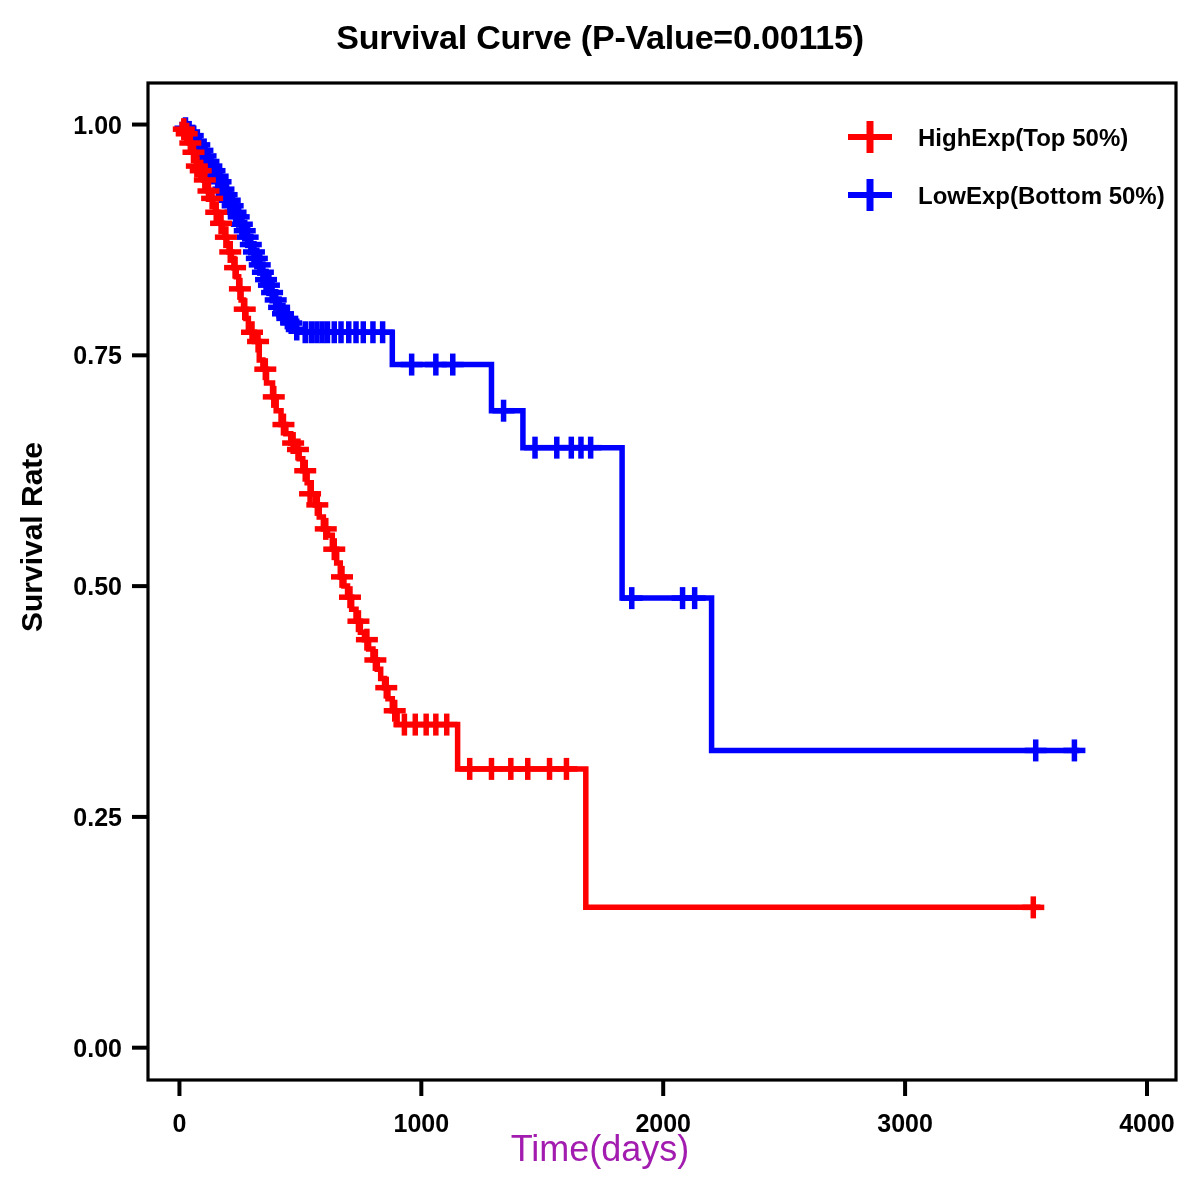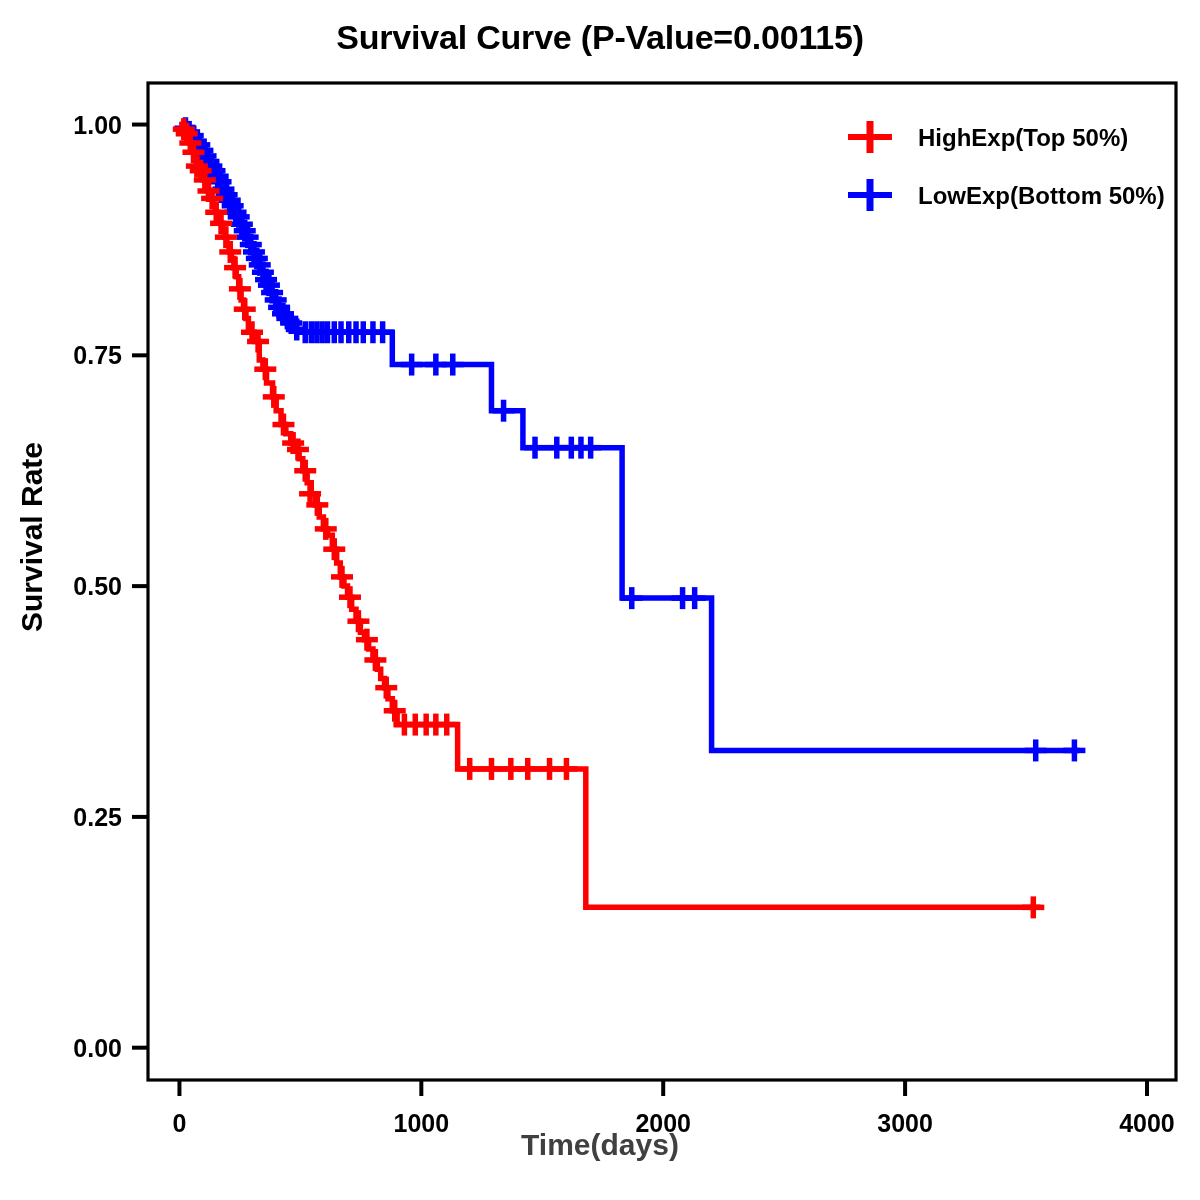--- a/index.html
+++ b/index.html
@@ -44,23 +44,23 @@
     transform: rotate(-90deg);
     transform-origin: center center;
     font-family: "Liberation Sans", sans-serif;
   }
   #x-axis-label {
     position: absolute;
     left: 0;
     top: 1128px;
     width: 1200px;
     text-align: center;
-    font-size: 30px;
-    font-weight: bold;
-    color: #404040;
+    font-size: 36px;
+    font-weight: normal;
+    color: #a21caf;
     font-family: "Liberation Sans", sans-serif;
   }
   #plot-svg {
     position: absolute;
     left: 0;
     top: 0;
   }
   .tick-text {
     font-family: "Liberation Sans", sans-serif;
     font-size: 25px;

